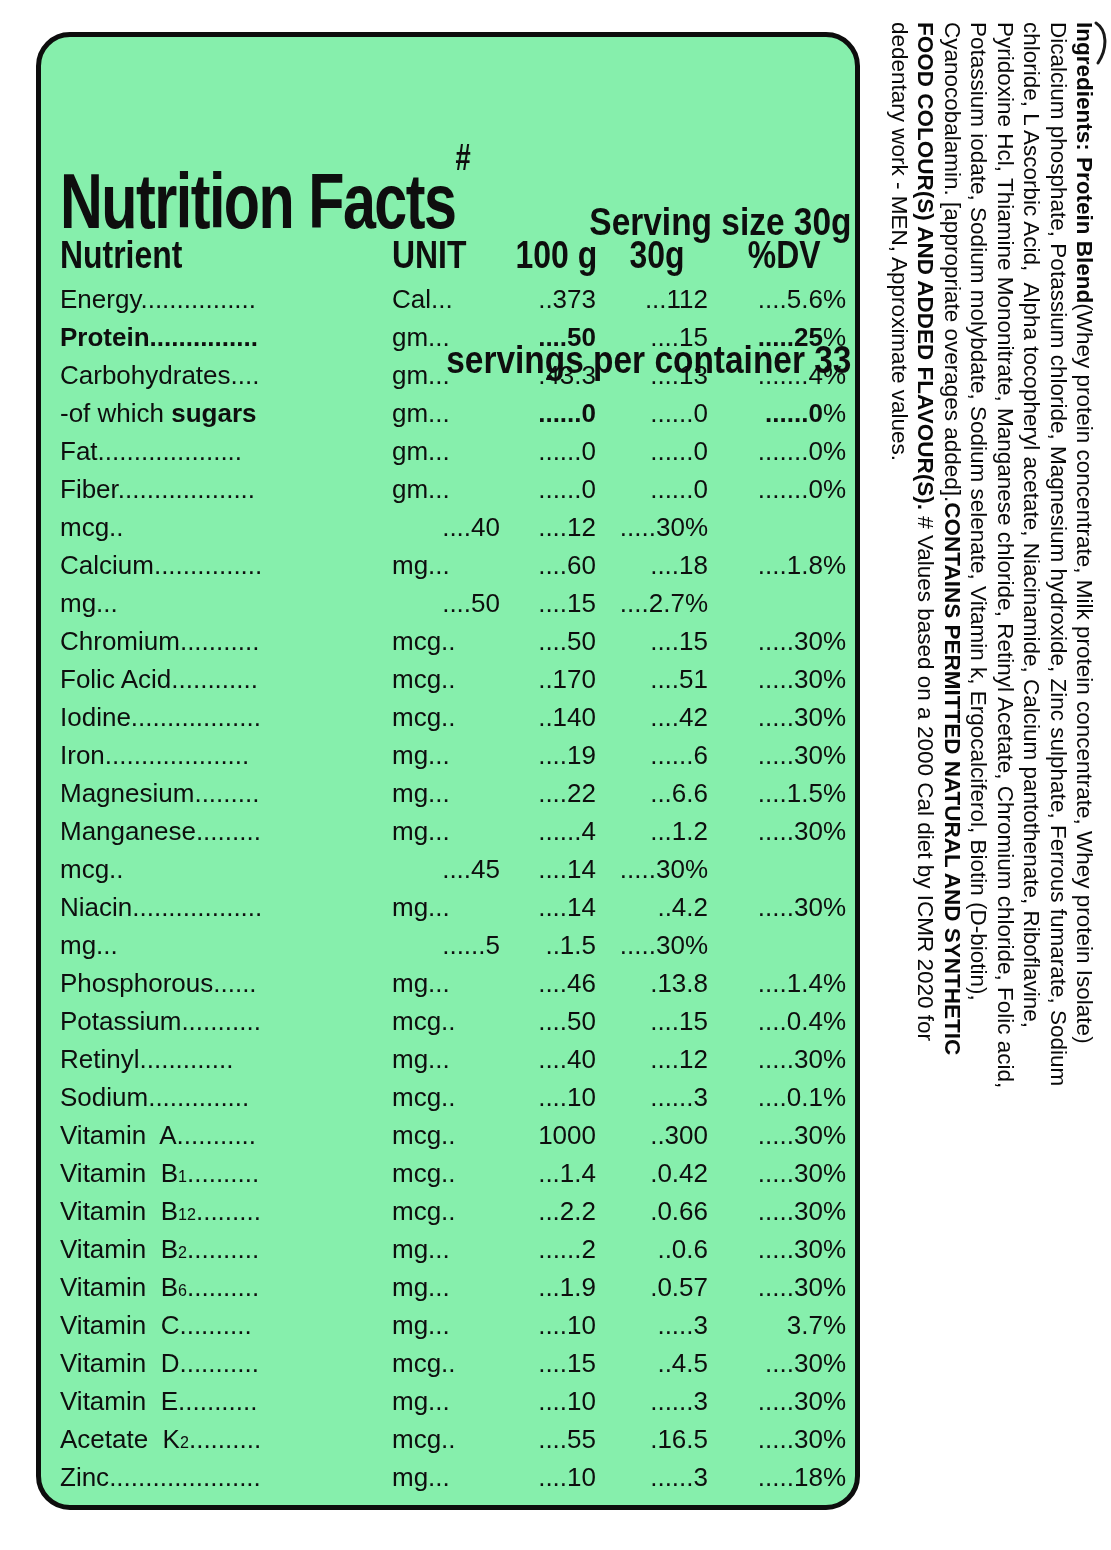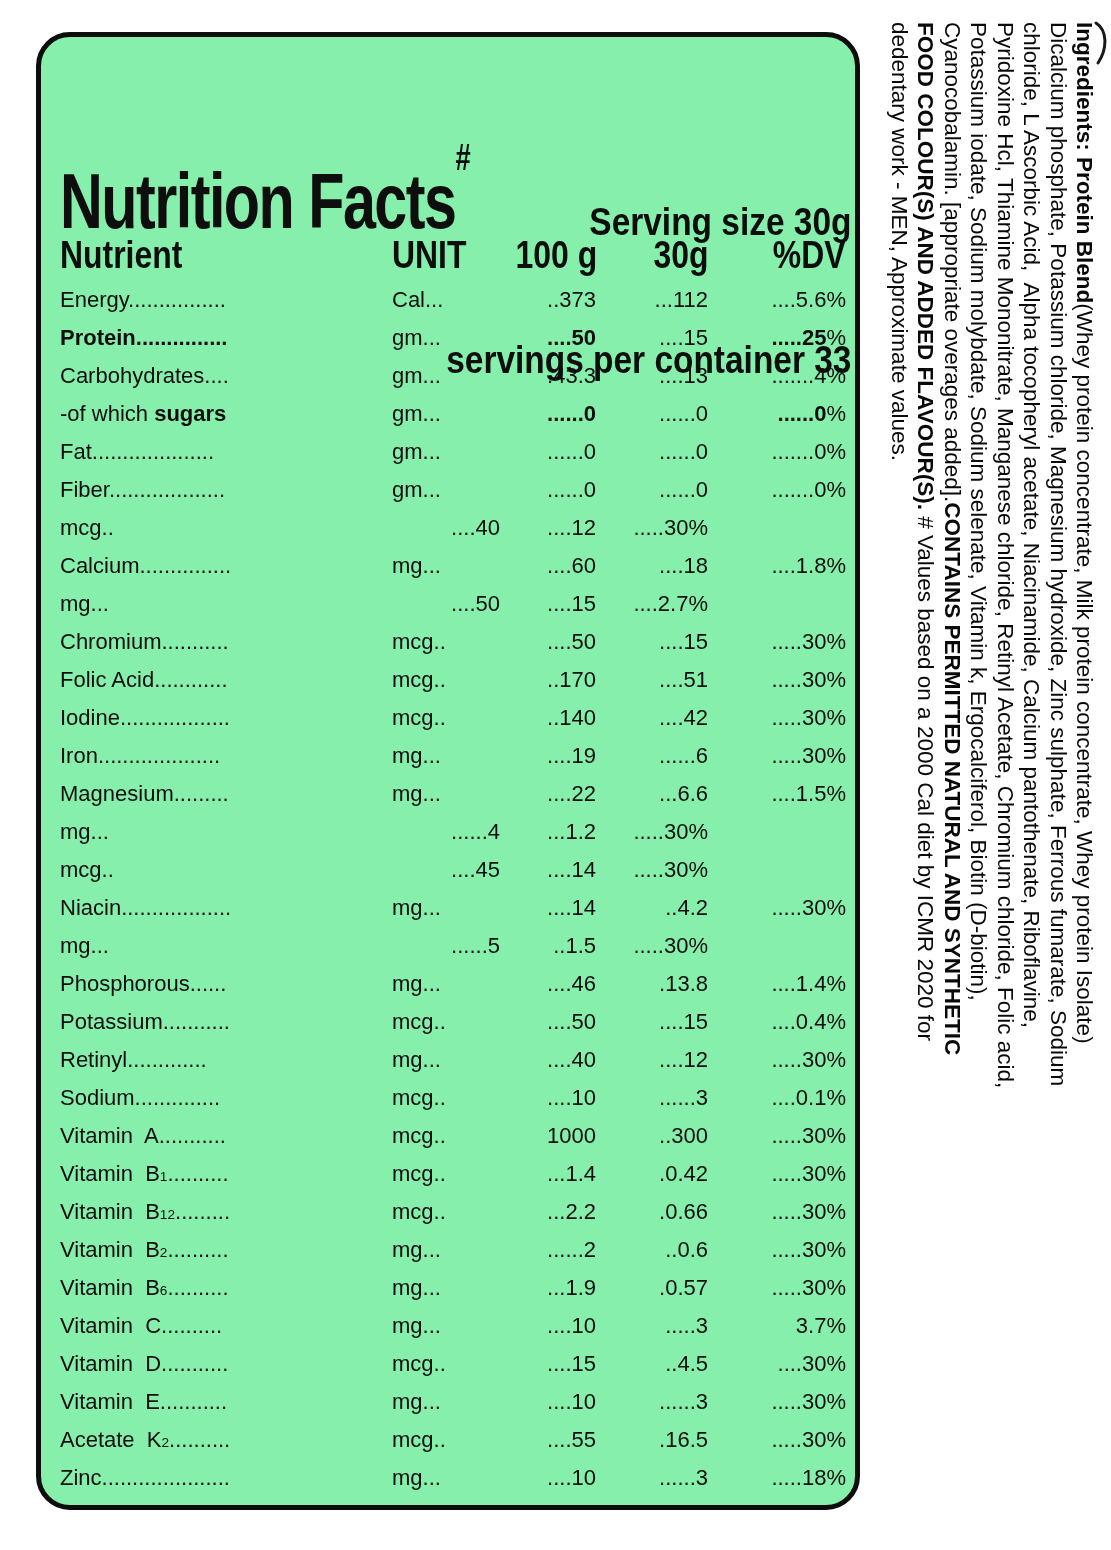--- a/index.html
+++ b/index.html
@@ -21,23 +21,23 @@
   .serving{
     position:absolute;right:4px;top:70px;text-align:right;
     font-weight:700;font-size:38px;line-height:46px;white-space:pre;
     transform:scaleX(.88);transform-origin:100% 0;
   }
   
   .ntable{position:absolute;left:19px;right:9px;top:198px;}
   .grid{display:grid;grid-template-columns:332px 108px 96px 112px 1fr;}
   .thead{height:46px;font-weight:700;font-size:38px;line-height:40px;white-space:pre;}
   .thead .cond{display:inline-block;transform:scaleX(.84);transform-origin:0 50%;}
-  .thead .cr{text-align:right;}
+  .thead .cr{text-align:center;}
   .thead .cr .cond{transform-origin:100% 50%;}
-  .row{height:38px;font-size:22px;line-height:37px;white-space:pre;}
+  .row{height:38px;font-size:26px;line-height:37px;white-space:pre;}
   .row .c{overflow:hidden;}
   .cr{text-align:right;}
   .b{font-weight:700;}
   .sub{font-size:.62em;}
   
   .ingredients{
     position:absolute;top:0;right:14px;height:1550px;
     writing-mode:vertical-rl;
     font-size:22.5px;line-height:26.5px;white-space:pre;
     padding-top:22px;box-sizing:border-box;color:#090909;
@@ -72,21 +72,21 @@
         <div class="grid row"><div class="c"><span>Fat</span><span>....................</span></div><div class="c"><span>gm...</span></div><div class="c cr"><span>......0</span></div><div class="c cr"><span>......0</span></div><div class="c cr"><span>.......0</span><span>%</span></div></div>
         <div class="grid row"><div class="c"><span>Fiber</span><span>...................</span></div><div class="c"><span>gm...</span></div><div class="c cr"><span>......0</span></div><div class="c cr"><span>......0</span></div><div class="c cr"><span>.......0</span><span>%</span></div></div>
         <div class="grid row"><div class="c"><span>mcg..</span></div><div class="c cr"><span>....40</span></div><div class="c cr"><span>....12</span></div><div class="c cr"><span>.....30</span><span>%</span></div></div>
         <div class="grid row"><div class="c"><span>Calcium</span><span>...............</span></div><div class="c"><span>mg...</span></div><div class="c cr"><span>....60</span></div><div class="c cr"><span>....18</span></div><div class="c cr"><span>....1.8</span><span>%</span></div></div>
         <div class="grid row"><div class="c"><span>mg...</span></div><div class="c cr"><span>....50</span></div><div class="c cr"><span>....15</span></div><div class="c cr"><span>....2.7</span><span>%</span></div></div>
         <div class="grid row"><div class="c"><span>Chromium</span><span>...........</span></div><div class="c"><span>mcg..</span></div><div class="c cr"><span>....50</span></div><div class="c cr"><span>....15</span></div><div class="c cr"><span>.....30</span><span>%</span></div></div>
         <div class="grid row"><div class="c"><span>Folic Acid</span><span>............</span></div><div class="c"><span>mcg..</span></div><div class="c cr"><span>..170</span></div><div class="c cr"><span>....51</span></div><div class="c cr"><span>.....30</span><span>%</span></div></div>
         <div class="grid row"><div class="c"><span>Iodine</span><span>..................</span></div><div class="c"><span>mcg..</span></div><div class="c cr"><span>..140</span></div><div class="c cr"><span>....42</span></div><div class="c cr"><span>.....30</span><span>%</span></div></div>
         <div class="grid row"><div class="c"><span>Iron</span><span>....................</span></div><div class="c"><span>mg...</span></div><div class="c cr"><span>....19</span></div><div class="c cr"><span>......6</span></div><div class="c cr"><span>.....30</span><span>%</span></div></div>
         <div class="grid row"><div class="c"><span>Magnesium</span><span>.........</span></div><div class="c"><span>mg...</span></div><div class="c cr"><span>....22</span></div><div class="c cr"><span>...6.6</span></div><div class="c cr"><span>....1.5</span><span>%</span></div></div>
-        <div class="grid row"><div class="c"><span>mg...</span></div><div class="c cr"><span>......4</span></div><div class="c cr"><span>...1.2</span></div><div class="c cr"><span>.....30</span><span>%</span></div></div>
+        <div class="grid row"><div class="c"><span>Manganese</span><span>.........</span></div><div class="c"><span>mg...</span></div><div class="c cr"><span>......4</span></div><div class="c cr"><span>...1.2</span></div><div class="c cr"><span>.....30</span><span>%</span></div></div>
         <div class="grid row"><div class="c"><span>mcg..</span></div><div class="c cr"><span>....45</span></div><div class="c cr"><span>....14</span></div><div class="c cr"><span>.....30</span><span>%</span></div></div>
         <div class="grid row"><div class="c"><span>Niacin</span><span>..................</span></div><div class="c"><span>mg...</span></div><div class="c cr"><span>....14</span></div><div class="c cr"><span>..4.2</span></div><div class="c cr"><span>.....30</span><span>%</span></div></div>
         <div class="grid row"><div class="c"><span>mg...</span></div><div class="c cr"><span>......5</span></div><div class="c cr"><span>..1.5</span></div><div class="c cr"><span>.....30</span><span>%</span></div></div>
         <div class="grid row"><div class="c"><span>Phosphorous</span><span>......</span></div><div class="c"><span>mg...</span></div><div class="c cr"><span>....46</span></div><div class="c cr"><span>.13.8</span></div><div class="c cr"><span>....1.4</span><span>%</span></div></div>
         <div class="grid row"><div class="c"><span>Potassium</span><span>...........</span></div><div class="c"><span>mcg..</span></div><div class="c cr"><span>....50</span></div><div class="c cr"><span>....15</span></div><div class="c cr"><span>....0.4</span><span>%</span></div></div>
         <div class="grid row"><div class="c"><span>Retinyl</span><span>.............</span></div><div class="c"><span>mg...</span></div><div class="c cr"><span>....40</span></div><div class="c cr"><span>....12</span></div><div class="c cr"><span>.....30</span><span>%</span></div></div>
         <div class="grid row"><div class="c"><span>Sodium</span><span>..............</span></div><div class="c"><span>mcg..</span></div><div class="c cr"><span>....10</span></div><div class="c cr"><span>......3</span></div><div class="c cr"><span>....0.1</span><span>%</span></div></div>
         <div class="grid row"><div class="c"><span>Vitamin  A</span><span>...........</span></div><div class="c"><span>mcg..</span></div><div class="c cr"><span>1000</span></div><div class="c cr"><span>..300</span></div><div class="c cr"><span>.....30</span><span>%</span></div></div>
         <div class="grid row"><div class="c"><span>Vitamin  B</span><span class="sub">1</span><span>..........</span></div><div class="c"><span>mcg..</span></div><div class="c cr"><span>...1.4</span></div><div class="c cr"><span>.0.42</span></div><div class="c cr"><span>.....30</span><span>%</span></div></div>
         <div class="grid row"><div class="c"><span>Vitamin  B</span><span class="sub">12</span><span>.........</span></div><div class="c"><span>mcg..</span></div><div class="c cr"><span>...2.2</span></div><div class="c cr"><span>.0.66</span></div><div class="c cr"><span>.....30</span><span>%</span></div></div>

